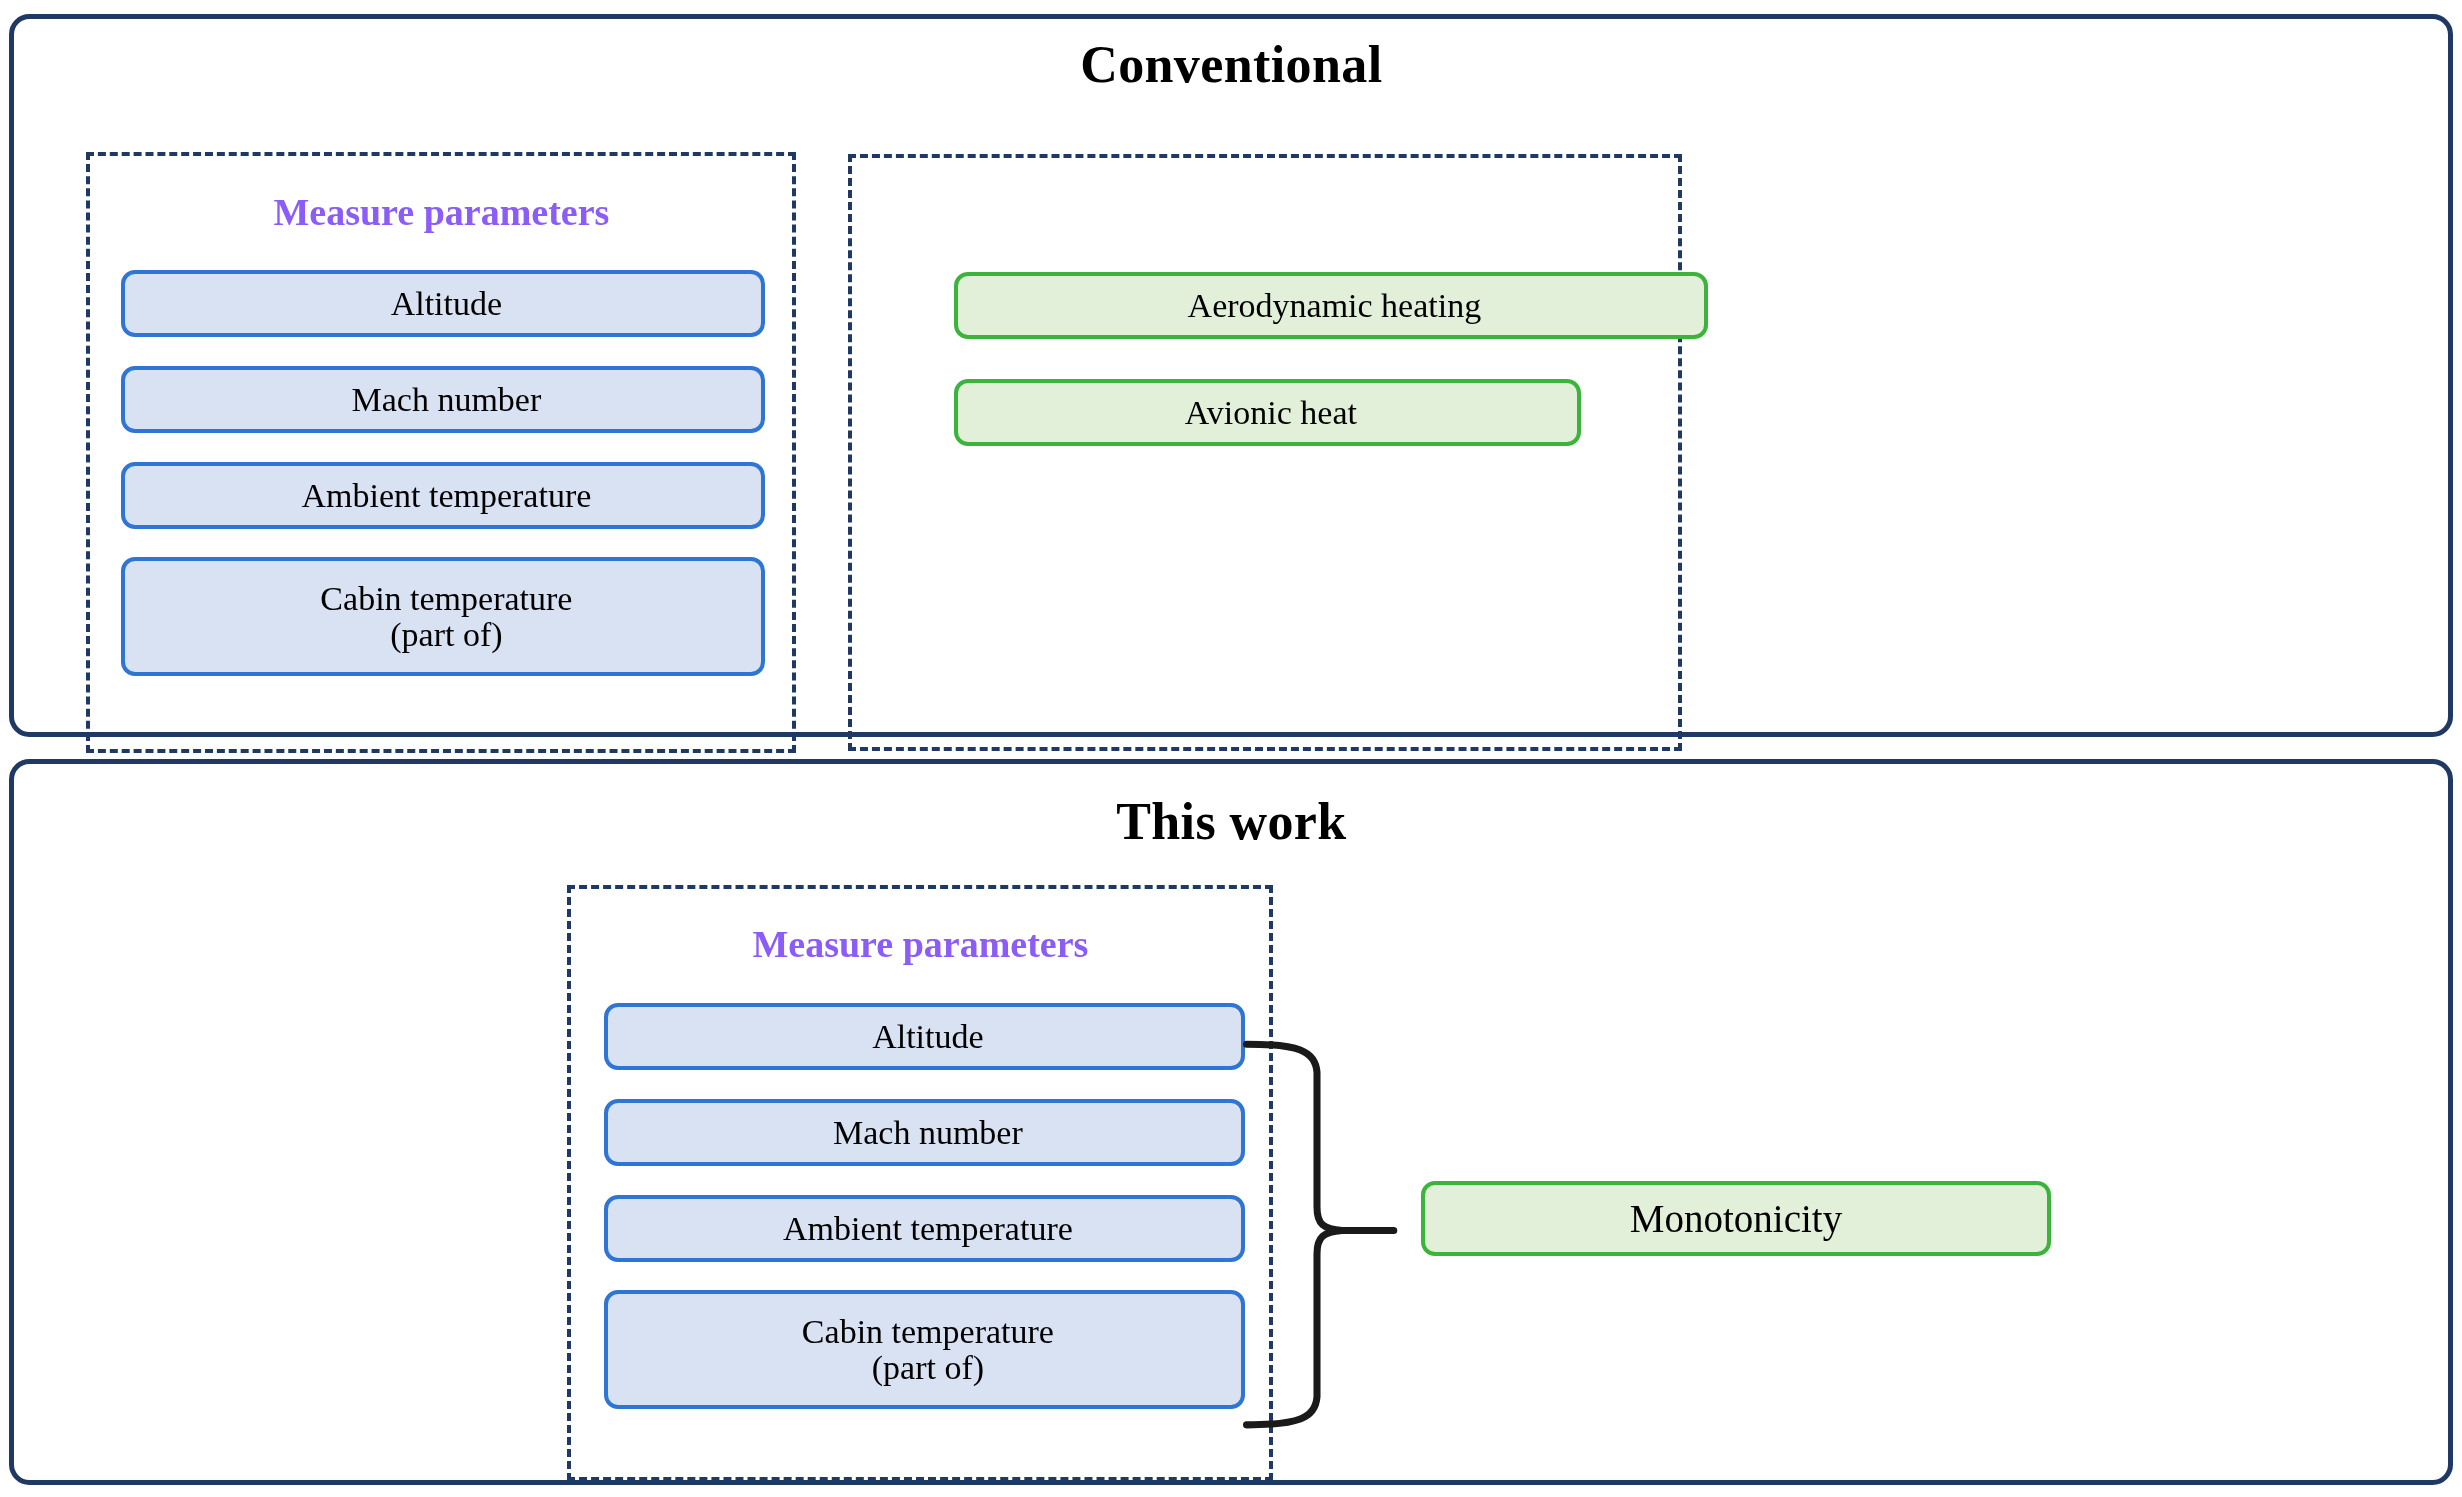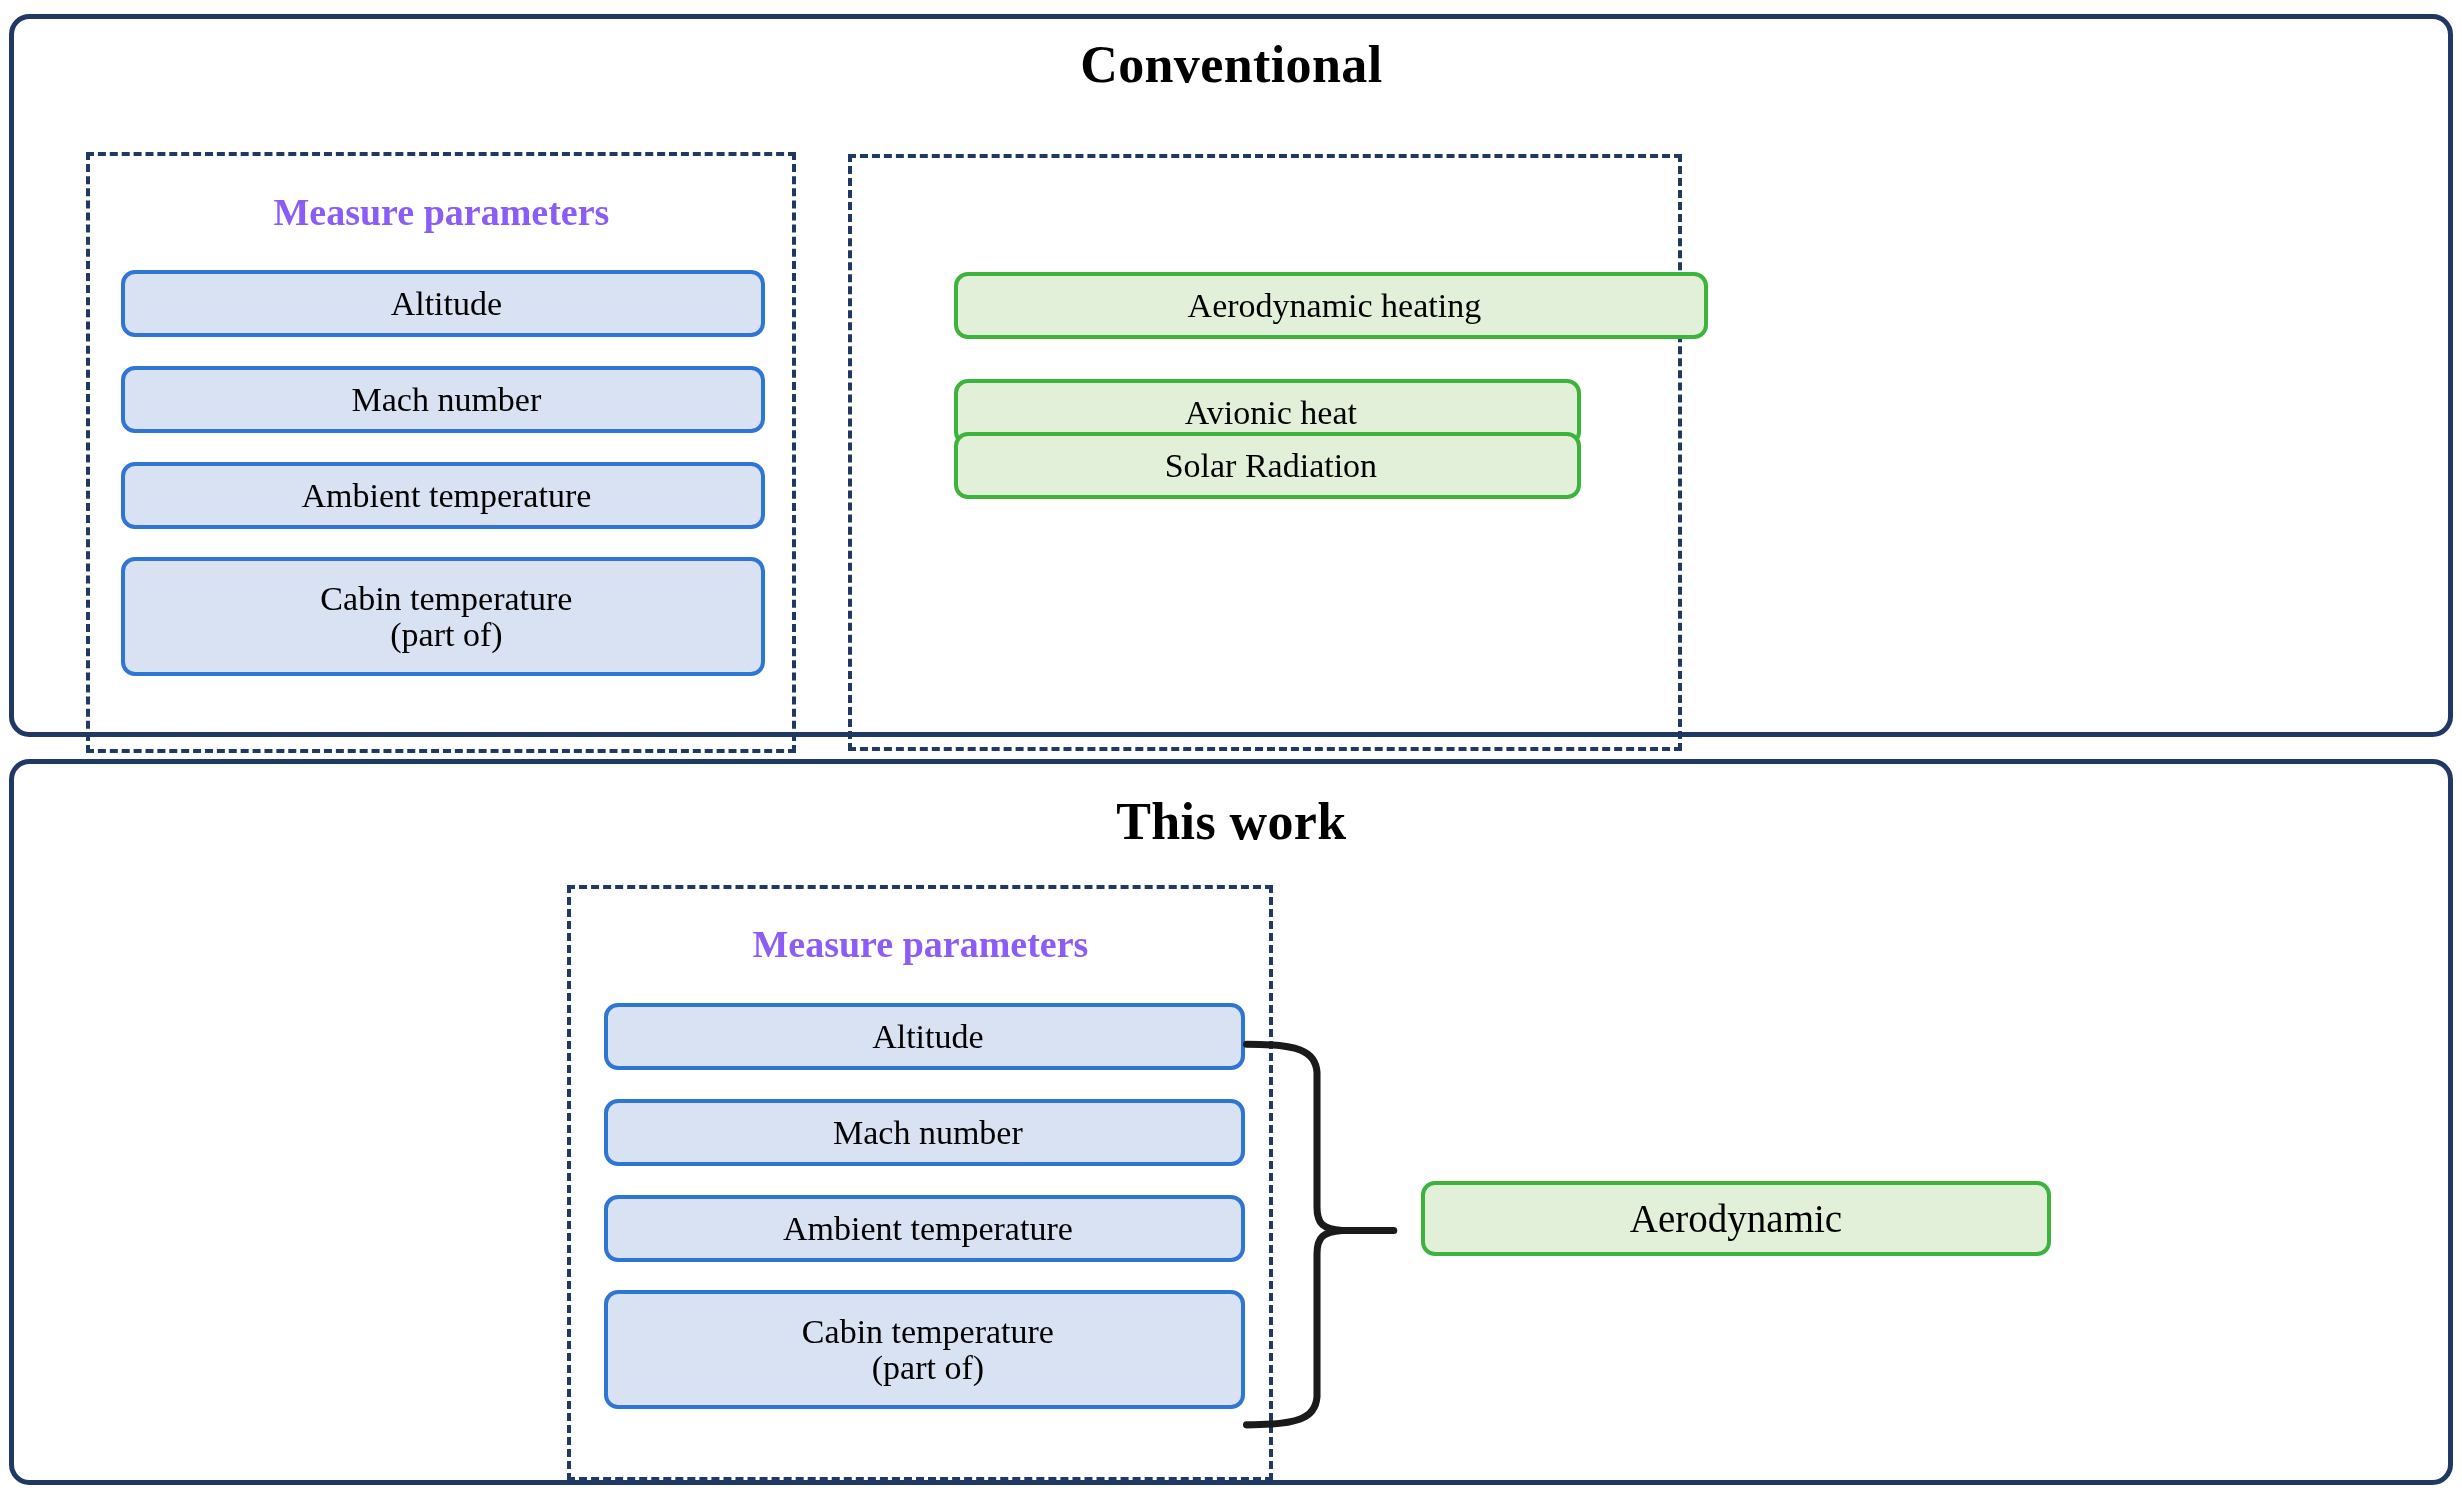--- a/index.html
+++ b/index.html
@@ -136,21 +136,20 @@
     <div class="pill blue" id="g1-p1">Mach number</div>
     <div class="pill blue" id="g1-p2">Ambient temperature</div>
     <div class="pill blue" id="g1-p3">Cabin temperature
 (part of)</div>
   </div>
 
   <div class="dashed-group" id="group-equation">
 
     <div class="pill green" id="g2-p0">Aerodynamic  heating</div>
     <div class="pill green" id="g2-p2">Avionic heat</div>
-    <div class="pill green" id="g2-p3">Solar Radiation</div>
   </div>
 
 </div>
 
 <div class="panel" id="panel-thiswork">
 
   <div class="panel-title" id="title-thiswork">This work</div>
 
   <div class="dashed-group" id="group-measure-bottom" style="left:553px; top:121px; width:706px; height:596px;">
     <div class="group-title">Measure parameters</div>
@@ -167,14 +166,14 @@
   <path d="M 30 42
            C 95 42, 118 50, 120 78
            L 120 250
            C 120 272, 128 278, 152 280
            C 128 282, 120 288, 120 310
            L 120 492
            C 118 520, 95 528, 30 528" fill="none" stroke="#1a1a1a" stroke-width="9" stroke-linecap="round" stroke-linejoin="round"></path>
   <path d="M 152 280 L 218 280" fill="none" stroke="#1a1a1a" stroke-width="9" stroke-linecap="round"></path>
 </svg>
 
-<div id="mono-pill">Aerodynamic</div>
+<div id="mono-pill">Monotonicity</div>
 
 
 </body></html>

